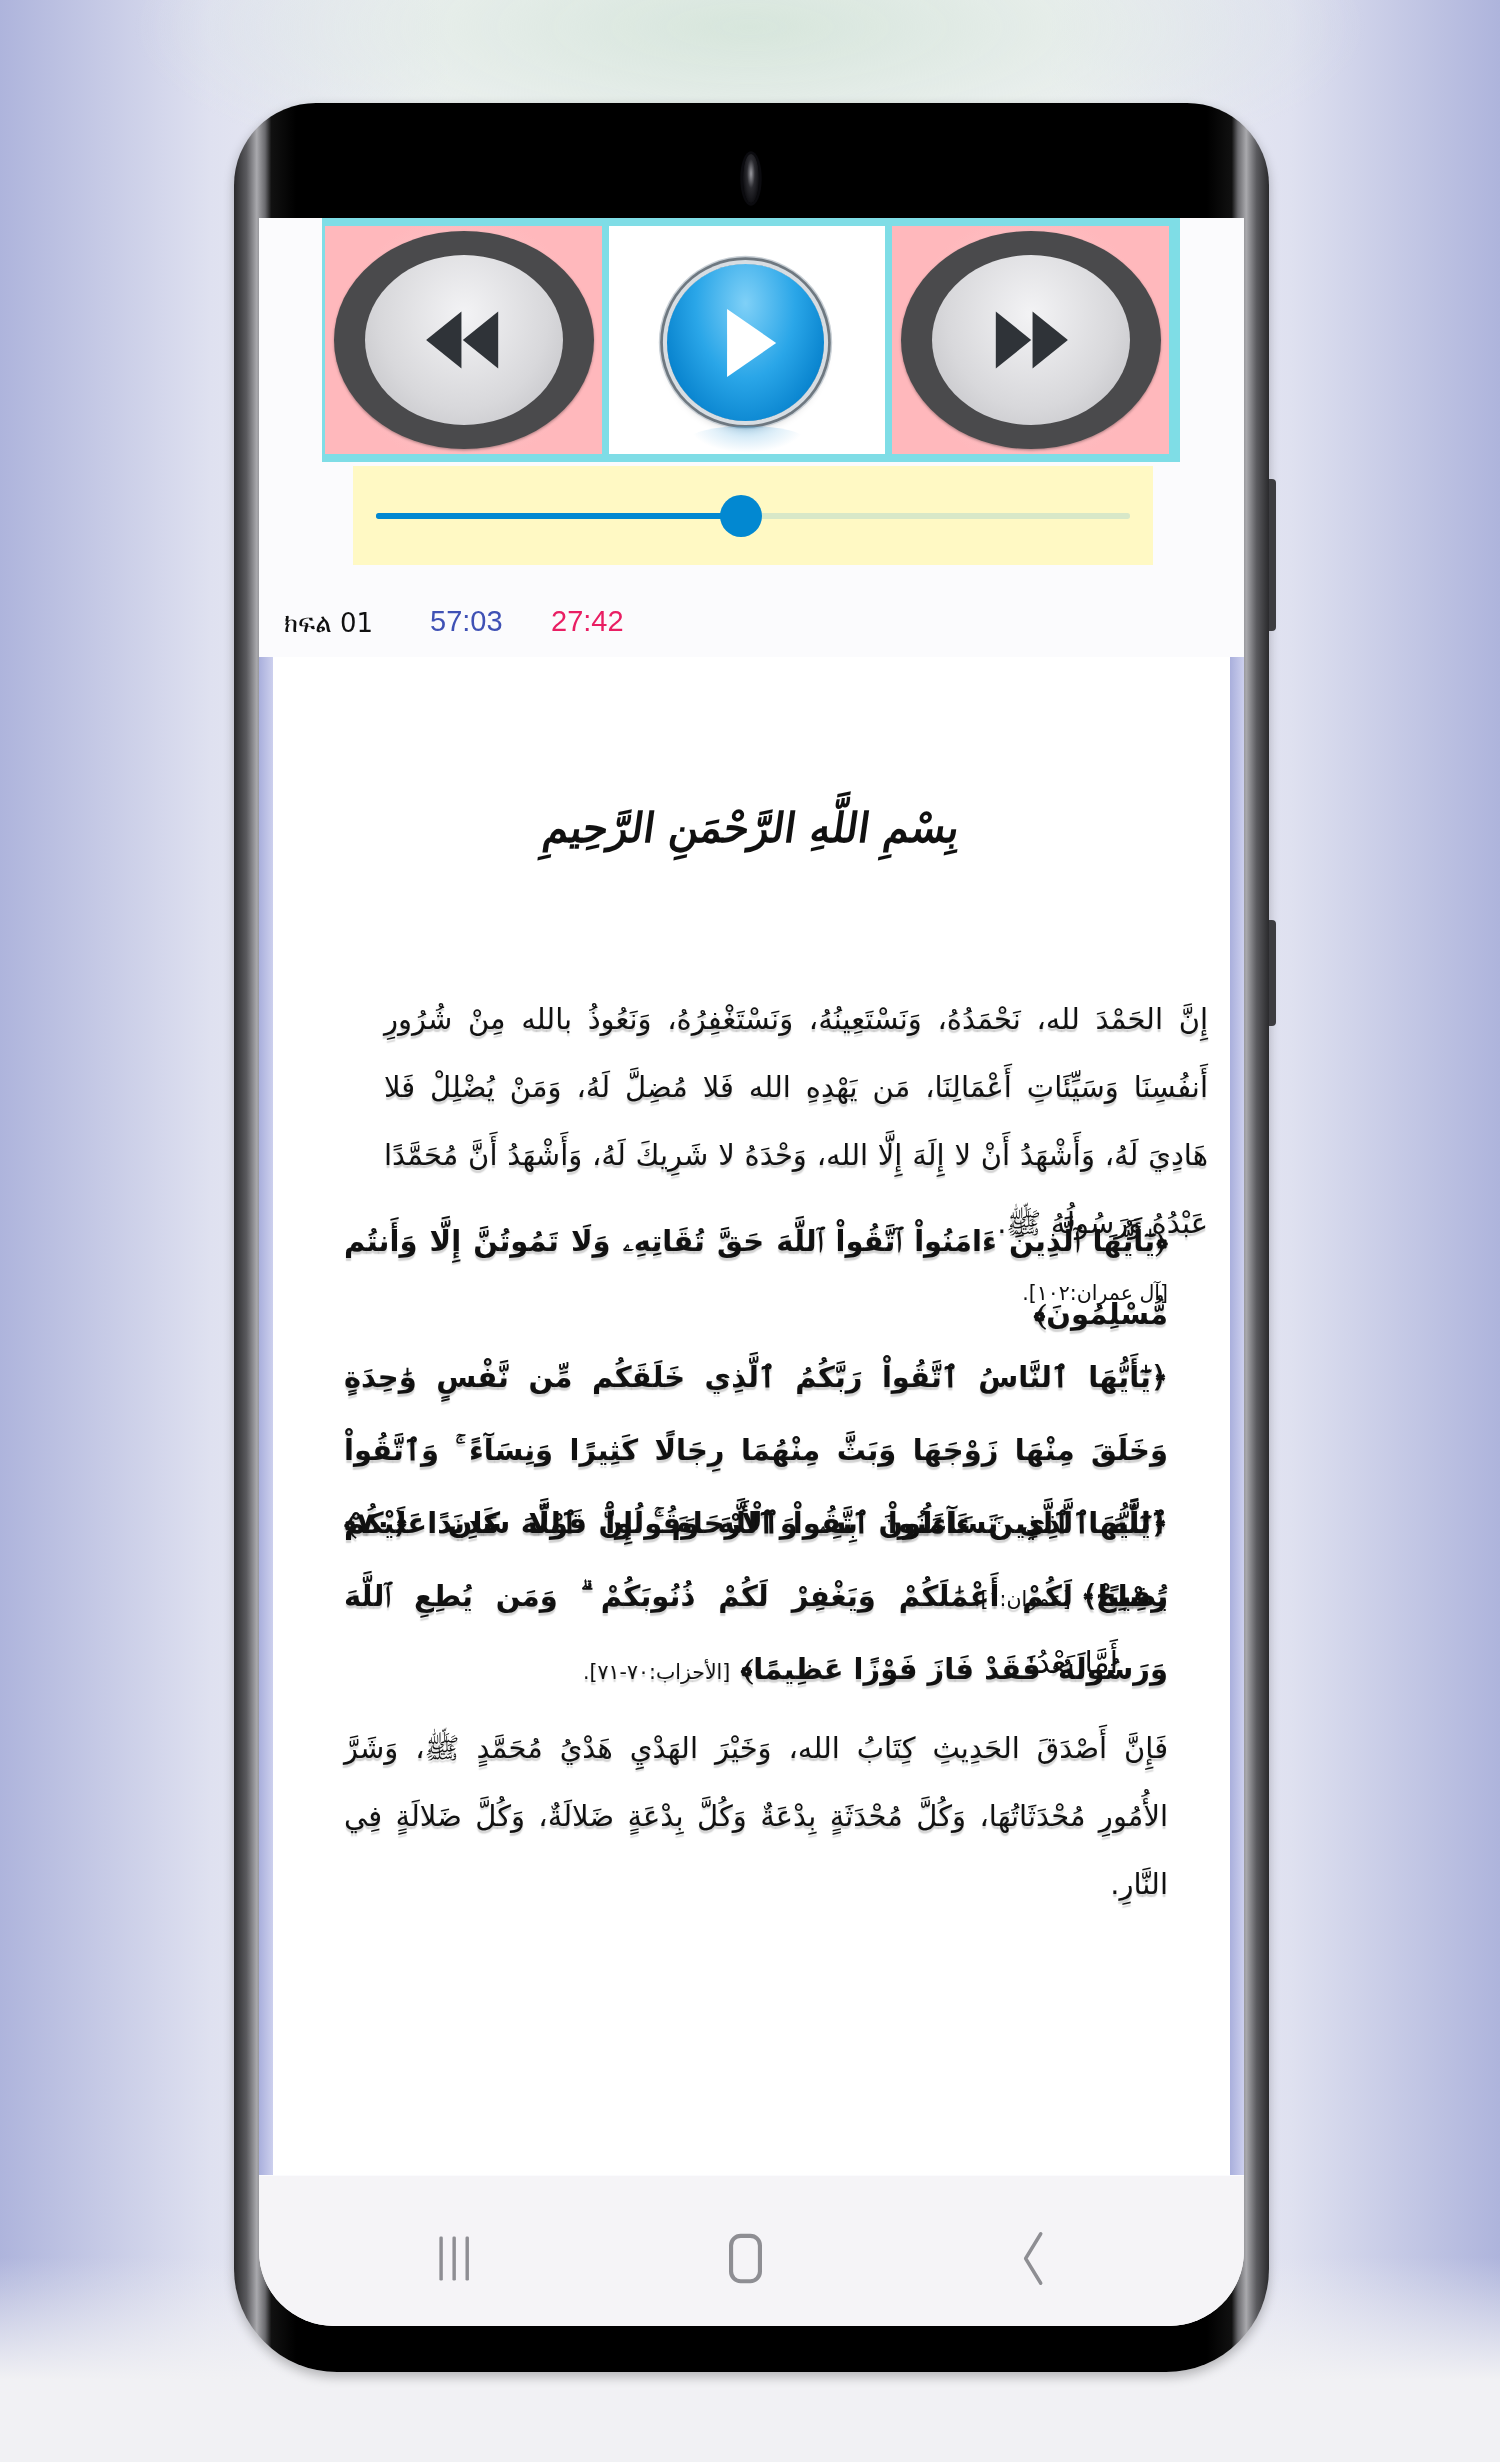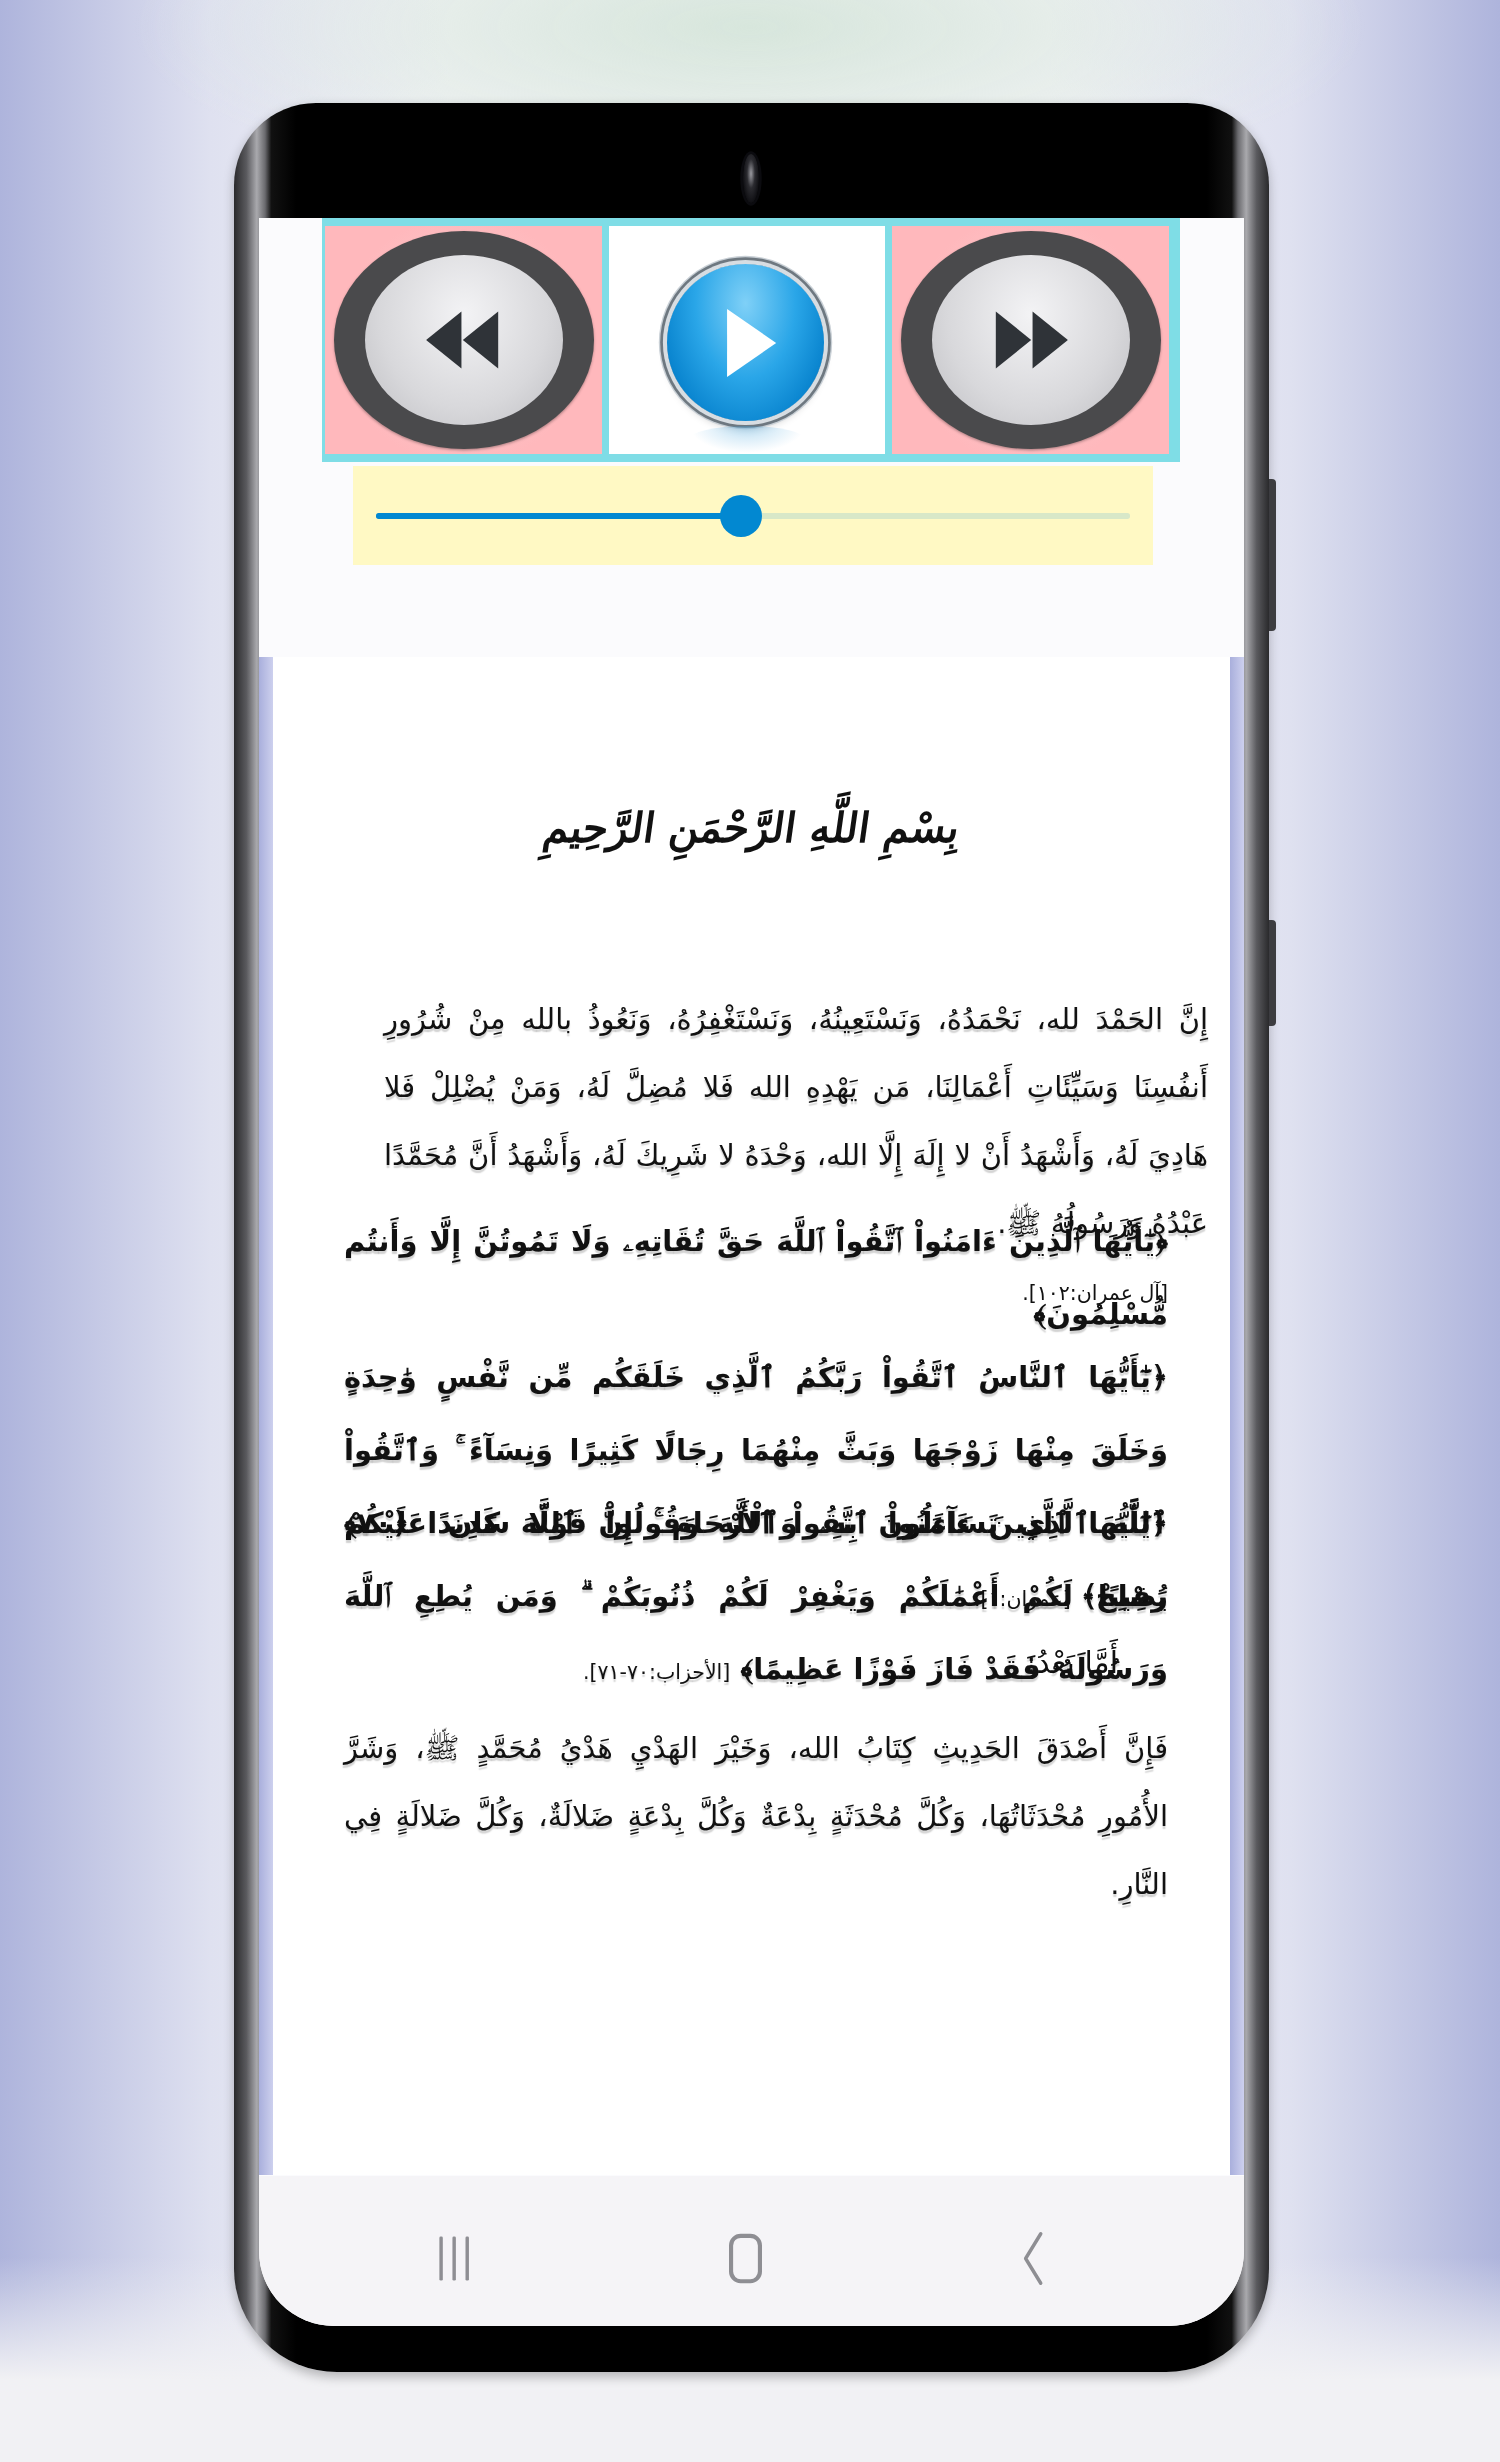--- a/index.html
+++ b/index.html
@@ -182,20 +182,25 @@
     </div>
   </div>
 
   <div class="slider-box">
     <div class="track">
       <div class="track-fill" id="track-fill" style="width: 48.4%;"></div>
       <div class="thumb" id="thumb" style="left: 48.4%;"></div>
     </div>
   </div>
 
+  <div class="status-row">
+    <span class="chapter">ክፍል 01</span>
+    <span class="duration" id="duration" style="color: rgb(63, 81, 181);">57:03</span>
+    <span class="position" id="position" style="color: rgb(233, 30, 99);">27:42</span>
+  </div>
 
   <div class="reader">
     <div class="basmala">بِسْمِ اللَّهِ الرَّحْمَنِ الرَّحِيمِ</div>
     <div class="page-text">
       <div class="para p1">إِنَّ الحَمْدَ لله، نَحْمَدُهُ، وَنَسْتَعِينُهُ، وَنَسْتَغْفِرُهُ، وَنَعُوذُ بالله مِنْ شُرُورِ أَنفُسِنَا وَسَيِّئَاتِ أَعْمَالِنَا، مَن يَهْدِهِ الله فَلا مُضِلَّ لَهُ، وَمَنْ يُضْلِلْ فَلا هَادِيَ لَهُ، وَأَشْهَدُ أَنْ لا إِلَهَ إِلَّا الله، وَحْدَهُ لا شَرِيكَ لَهُ، وَأَشْهَدُ أَنَّ مُحَمَّدًا عَبْدُهُ وَرَسُولُهُ ﷺ.</div>
       <div class="verse v1"><span>﴿يَٰٓأَيُّهَا ٱلَّذِينَ ءَامَنُواْ ٱتَّقُواْ ٱللَّهَ حَقَّ تُقَاتِهِۦ وَلَا تَمُوتُنَّ إِلَّا وَأَنتُم مُّسْلِمُونَ﴾</span></div>
       <div class="ref1">[آل عمران:١٠٢].</div>
       <div class="verse v2"><span>﴿يَٰٓأَيُّهَا ٱلنَّاسُ ٱتَّقُواْ رَبَّكُمُ ٱلَّذِي خَلَقَكُم مِّن نَّفْسٍ وَٰحِدَةٍ وَخَلَقَ مِنْهَا زَوْجَهَا وَبَثَّ مِنْهُمَا رِجَالًا كَثِيرًا وَنِسَآءً ۚ وَٱتَّقُواْ ٱللَّهَ ٱلَّذِي تَسَآءَلُونَ بِهِۦ وَٱلْأَرْحَامَ ۚ إِنَّ ٱللَّهَ كَانَ عَلَيْكُمْ رَقِيبًا﴾</span> <span class="ref">[عمران:١].</span></div>
       <div class="verse v3"><span>﴿يَٰٓأَيُّهَا ٱلَّذِينَ ءَامَنُواْ ٱتَّقُواْ ٱللَّهَ وَقُولُواْ قَوْلًا سَدِيدًا ﴿٧٠﴾ يُصْلِحْ لَكُمْ أَعْمَٰلَكُمْ وَيَغْفِرْ لَكُمْ ذُنُوبَكُمْ ۗ وَمَن يُطِعِ ٱللَّهَ وَرَسُولَهُۥ فَقَدْ فَازَ فَوْزًا عَظِيمًا﴾</span> <span class="ref">[الأحزاب:٧٠-٧١].</span></div>
       <div class="amma">أَمَّا بَعْدُ:</div>

